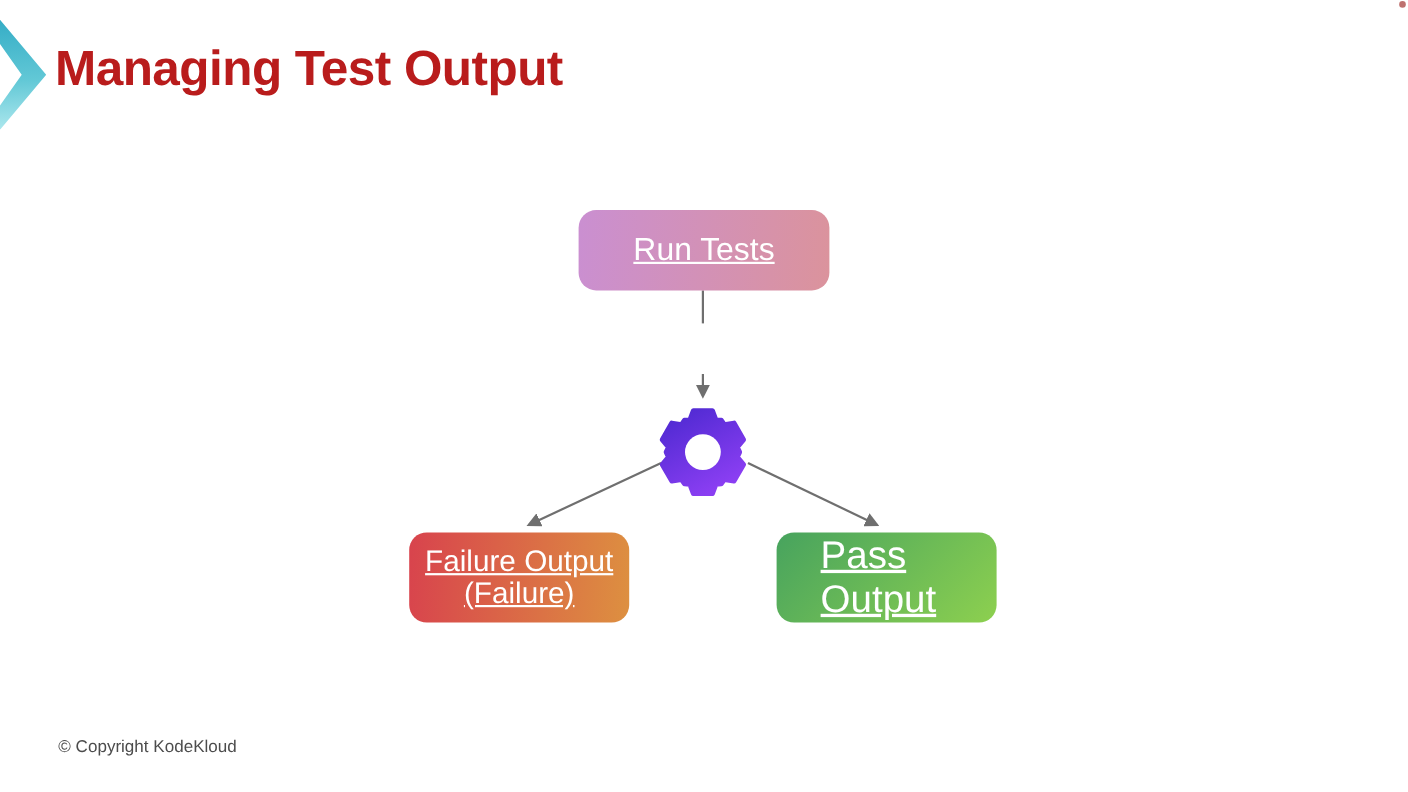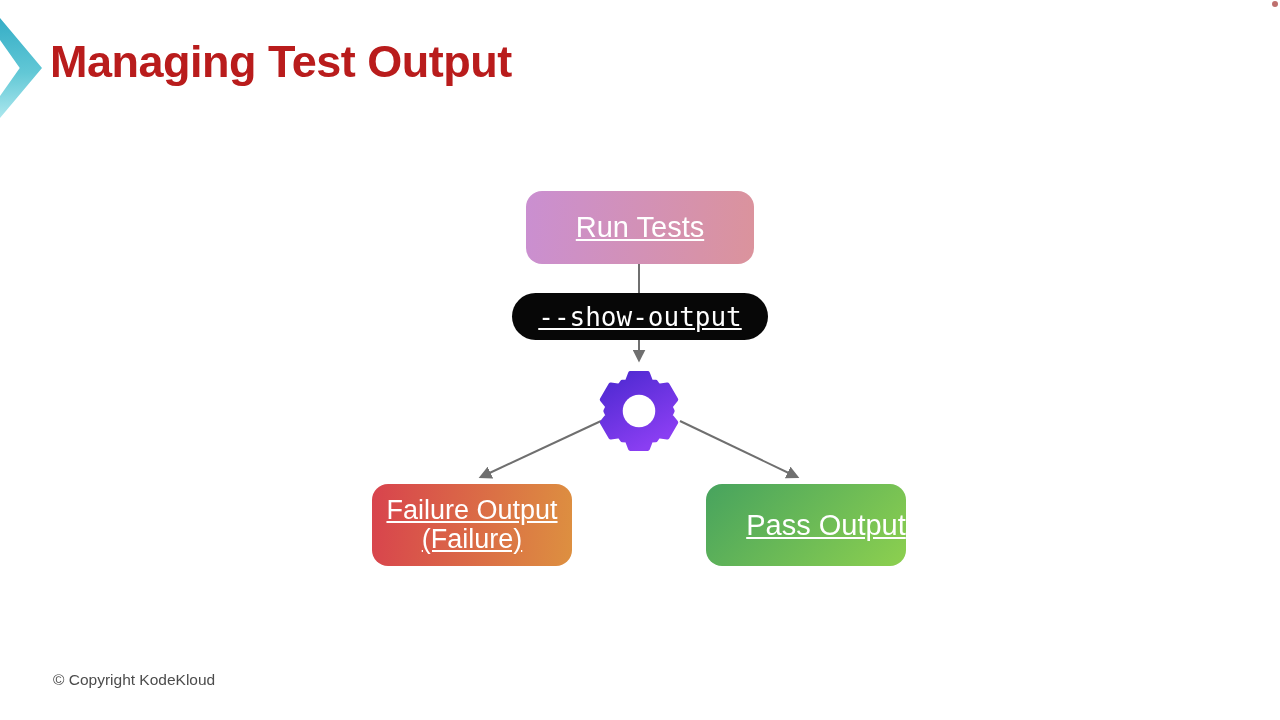--- a/index.html
+++ b/index.html
@@ -84,21 +84,21 @@
     background: linear-gradient(95deg, #d8434d 0%, #dd9040 100%);
     font-size: 27px;
     line-height: 1.06;
   }
 
   .box-pass {
     left: 706px; top: 484px;
     width: 200px; height: 82px;
     border-radius: 16px;
     background: linear-gradient(135deg, #47a35e 0%, #8dd04f 100%);
-    font-size: 29px;
+    font-size: 35px;
     padding-left: 40px;
   }
 
   .footer {
     position: absolute;
     left: 28px;
     top: 671px;
     font-size: 15.5px;
     color: #4c4c4c;
     margin-left: 25px;
@@ -133,23 +133,20 @@
     <line x1="639" y1="264" x2="639" y2="294" stroke="#6f6f6f" stroke-width="2"></line>
     <line x1="639" y1="340" x2="639" y2="360" stroke="#6f6f6f" stroke-width="2" marker-end="url(#arrow)"></line>
     <line x1="601" y1="421" x2="481" y2="477" stroke="#6f6f6f" stroke-width="2" marker-end="url(#arrow)"></line>
     <line x1="680" y1="421" x2="797" y2="477" stroke="#6f6f6f" stroke-width="2" marker-end="url(#arrow)"></line>
   </svg>
 
   <div class="node box-run">
     <span>Run Tests</span>
   </div>
 
-  <div class="node pill-command">
-    <span>--show-output</span>
-  </div>
 
   <div class="gear-wrap">
     <svg viewBox="0 0 100 100" width="88" height="88">
       <defs>
         <linearGradient id="gearGrad" x1="0" y1="0" x2="0.55" y2="1">
           <stop offset="0" stop-color="#4a28cf"></stop>
           <stop offset="1" stop-color="#8a3ef2"></stop>
         </linearGradient>
       </defs>
       <path fill="url(#gearGrad)" stroke="url(#gearGrad)" stroke-width="5" stroke-linejoin="round" d="M85.65 55.01 L92.08 62.87 L82.18 80.01 L72.17 78.37 L69 82.91 L63.48 83.38 L59.90 92.87

